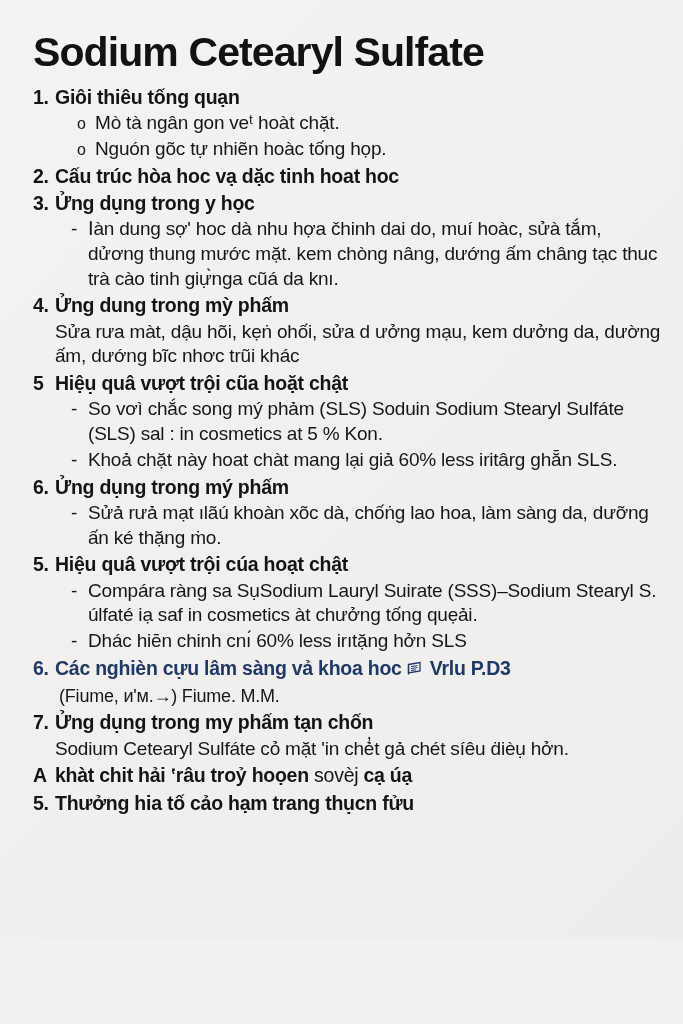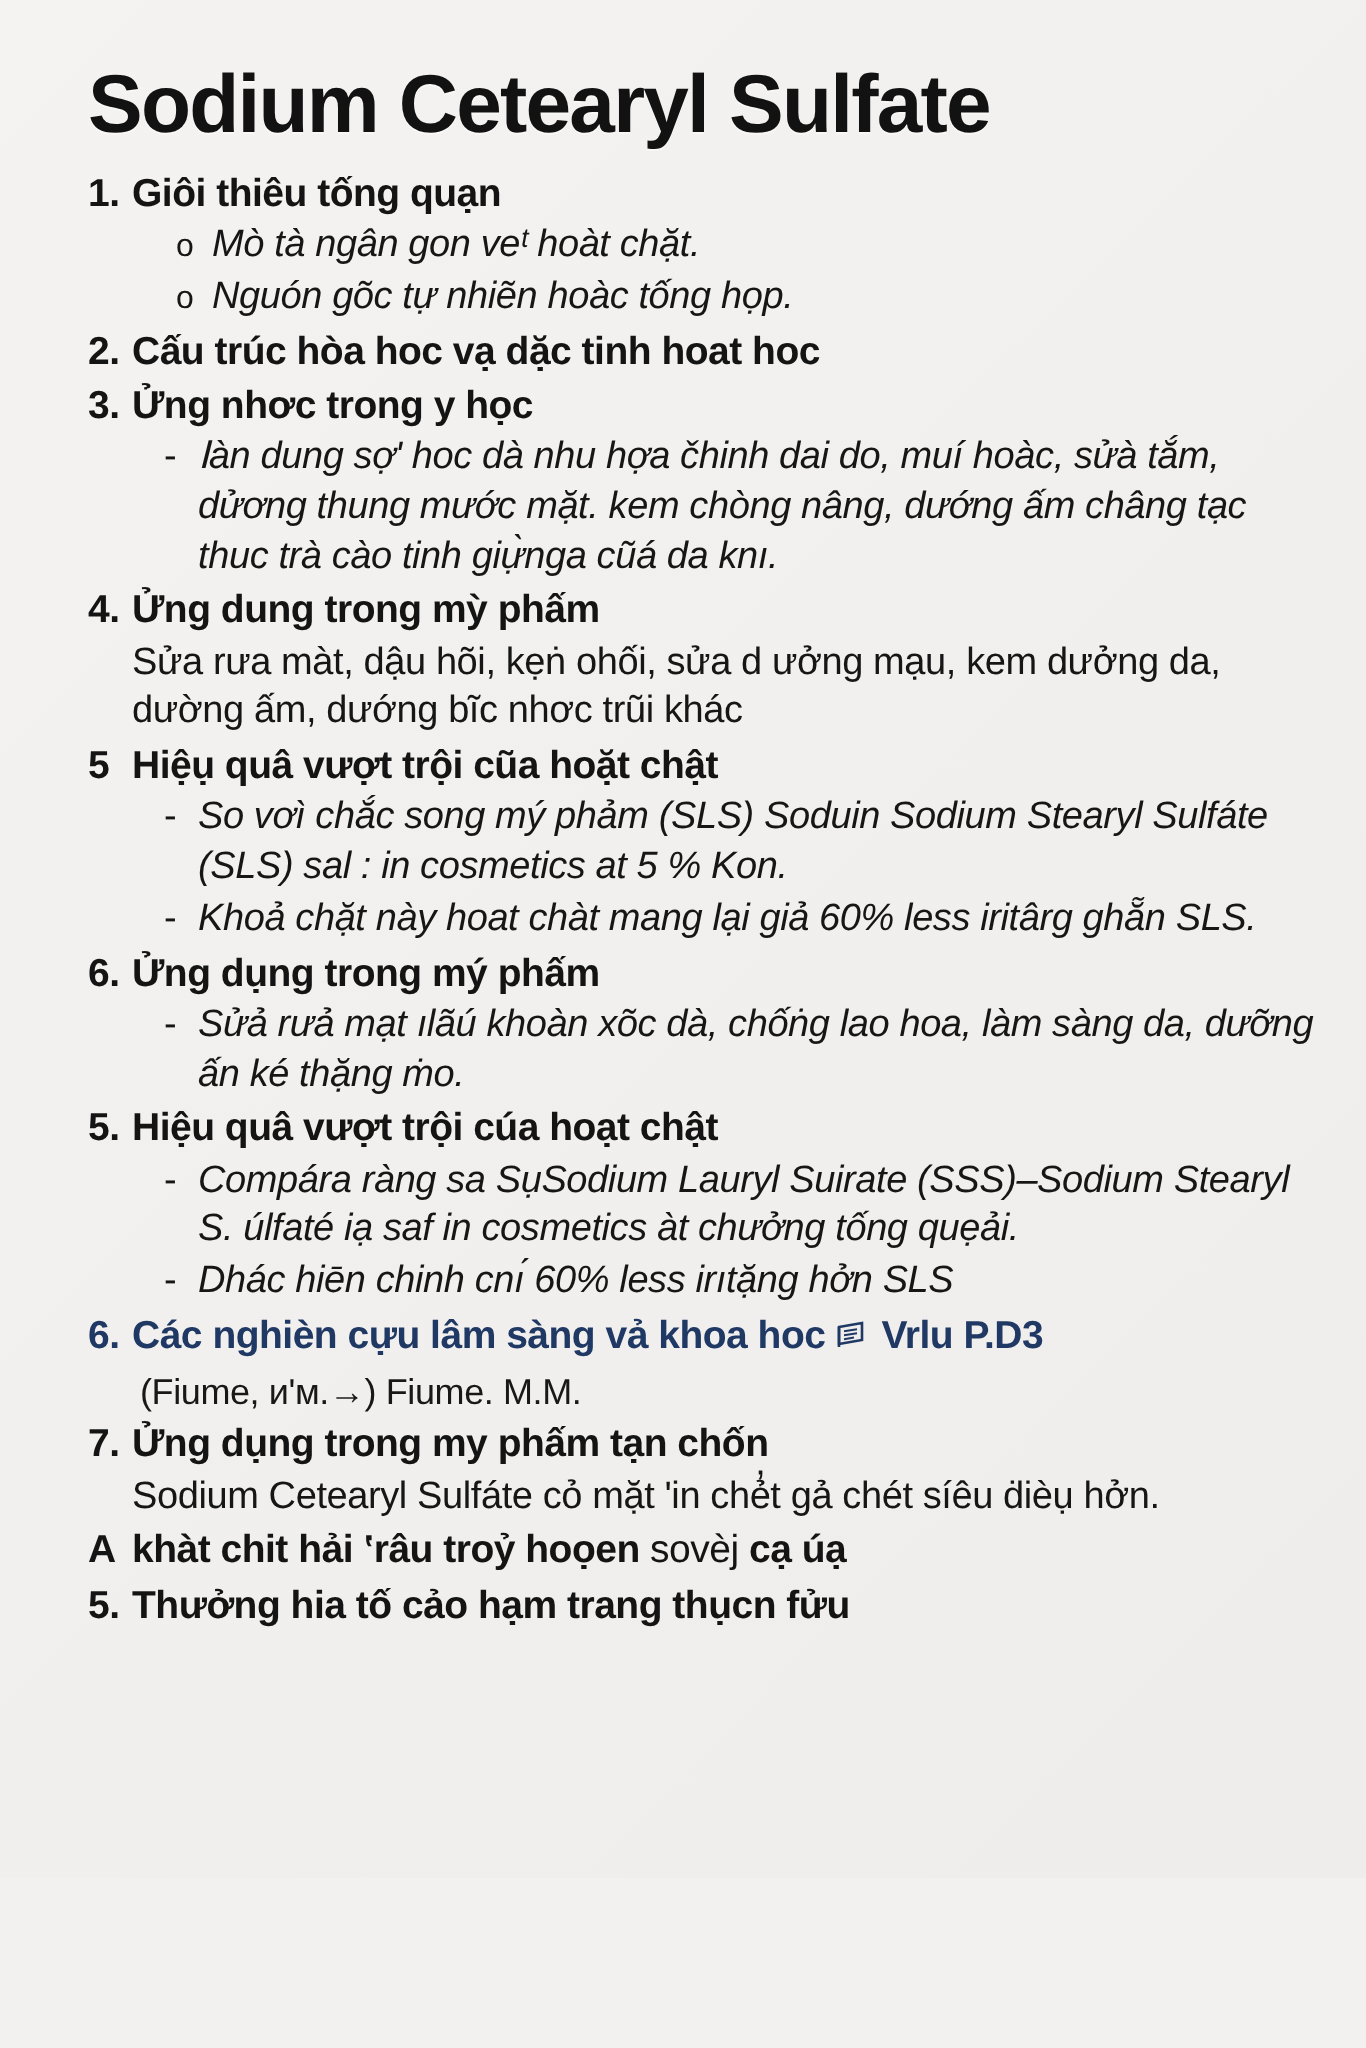--- a/index.html
+++ b/index.html
@@ -14,21 +14,21 @@
     font-family: "Liberation Sans", sans-serif;
     color: #1a1a1a;
     overflow: hidden;
   }
   .page {
     position: relative;
     width: 683px;
     height: 939px;
     background: linear-gradient(135deg, #f4f3f1 0%, #f1f0ee 45%, #eeedeb 100%);
     box-sizing: border-box;
-    padding: 0 22px 0 44px;
+    padding: 0 22px 0 33px;
   }
   .doc-title {
     font-size: 41px;
     font-weight: bold;
     letter-spacing: -0.9px;
     color: #121212;
     margin: 0;
     padding-top: 30px;
     padding-bottom: 6px;
     line-height: 1.12;
@@ -96,21 +96,20 @@
     display: flex;
     align-items: baseline;
     margin-top: 1px;
   }
   .dbullet .marker {
     flex: 0 0 auto;
     width: 17px;
   }
   .dbullet .btext, .obullet .btext {
     flex: 1 1 auto;
-    font-style: italic;
   }
   .link-line {
     font-size: 19px;
     color: #1f3864;
     padding-left: 22px;
     letter-spacing: -0.2px;
     margin-top: 2px;
   }
   .heading.accent, .heading.accent .num {
     color: #1f3864;
@@ -155,21 +154,21 @@
       <span class="btext">Nguón gõc tự nhiẽn hoàc tống họp.</span>
     </div>
 
     <div class="line heading">
       <span class="num">2.</span>
       <span class="htext">Cấu trúc hòa hoc vạ dặc tinh hoat hoc</span>
     </div>
 
     <div class="line heading">
       <span class="num">3.</span>
-      <span class="htext">Ửng nhơc trong y học</span>
+      <span class="htext">Ửng dụng trong y học</span>
     </div>
     <div class="line dbullet">
       <span class="marker">-</span>
       <span class="btext">Ⅰàn dung sợ' hoc dà nhu hợa čhinh dai do, muí  hoàc, sửà tắm, dửơng thung mước mặt. kem chòng nâng, dướng ấm châng tạc thuc trà cào tinh giự̀nga cũá da knı.</span>
     </div>
 
     <div class="line heading">
       <span class="num">4.</span>
       <span class="htext">Ửng dung trong mỳ phấm</span>
     </div>

